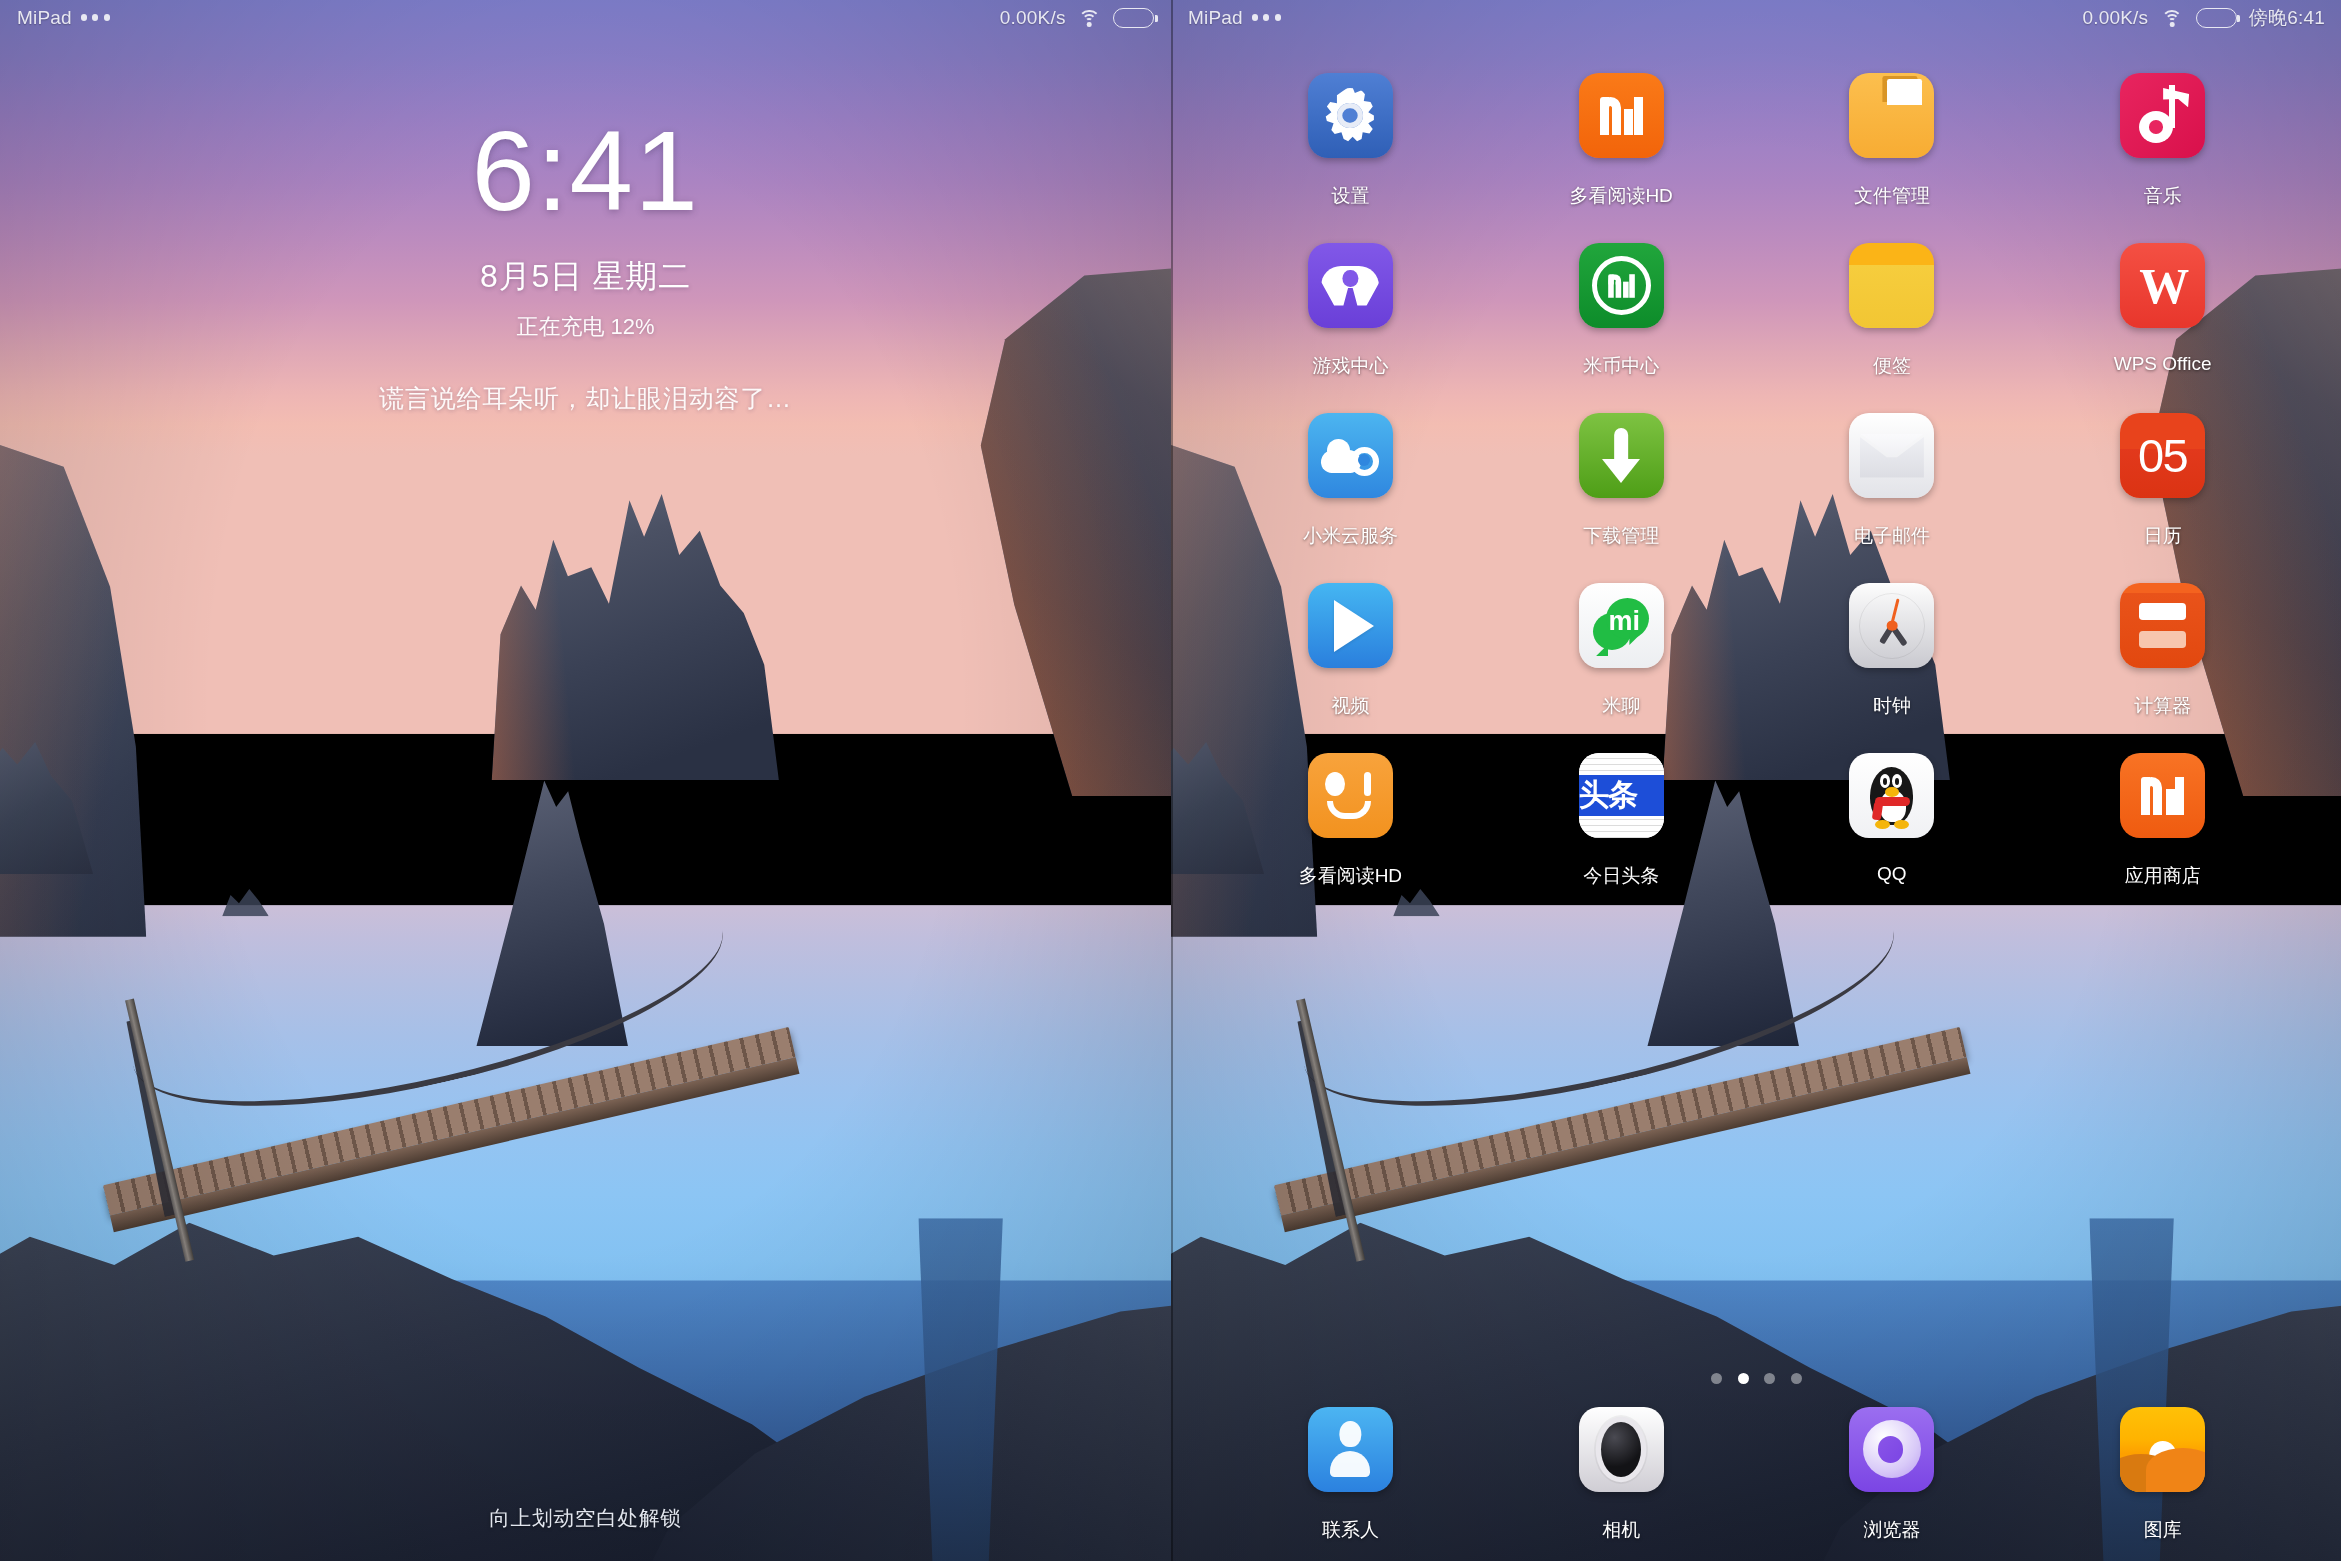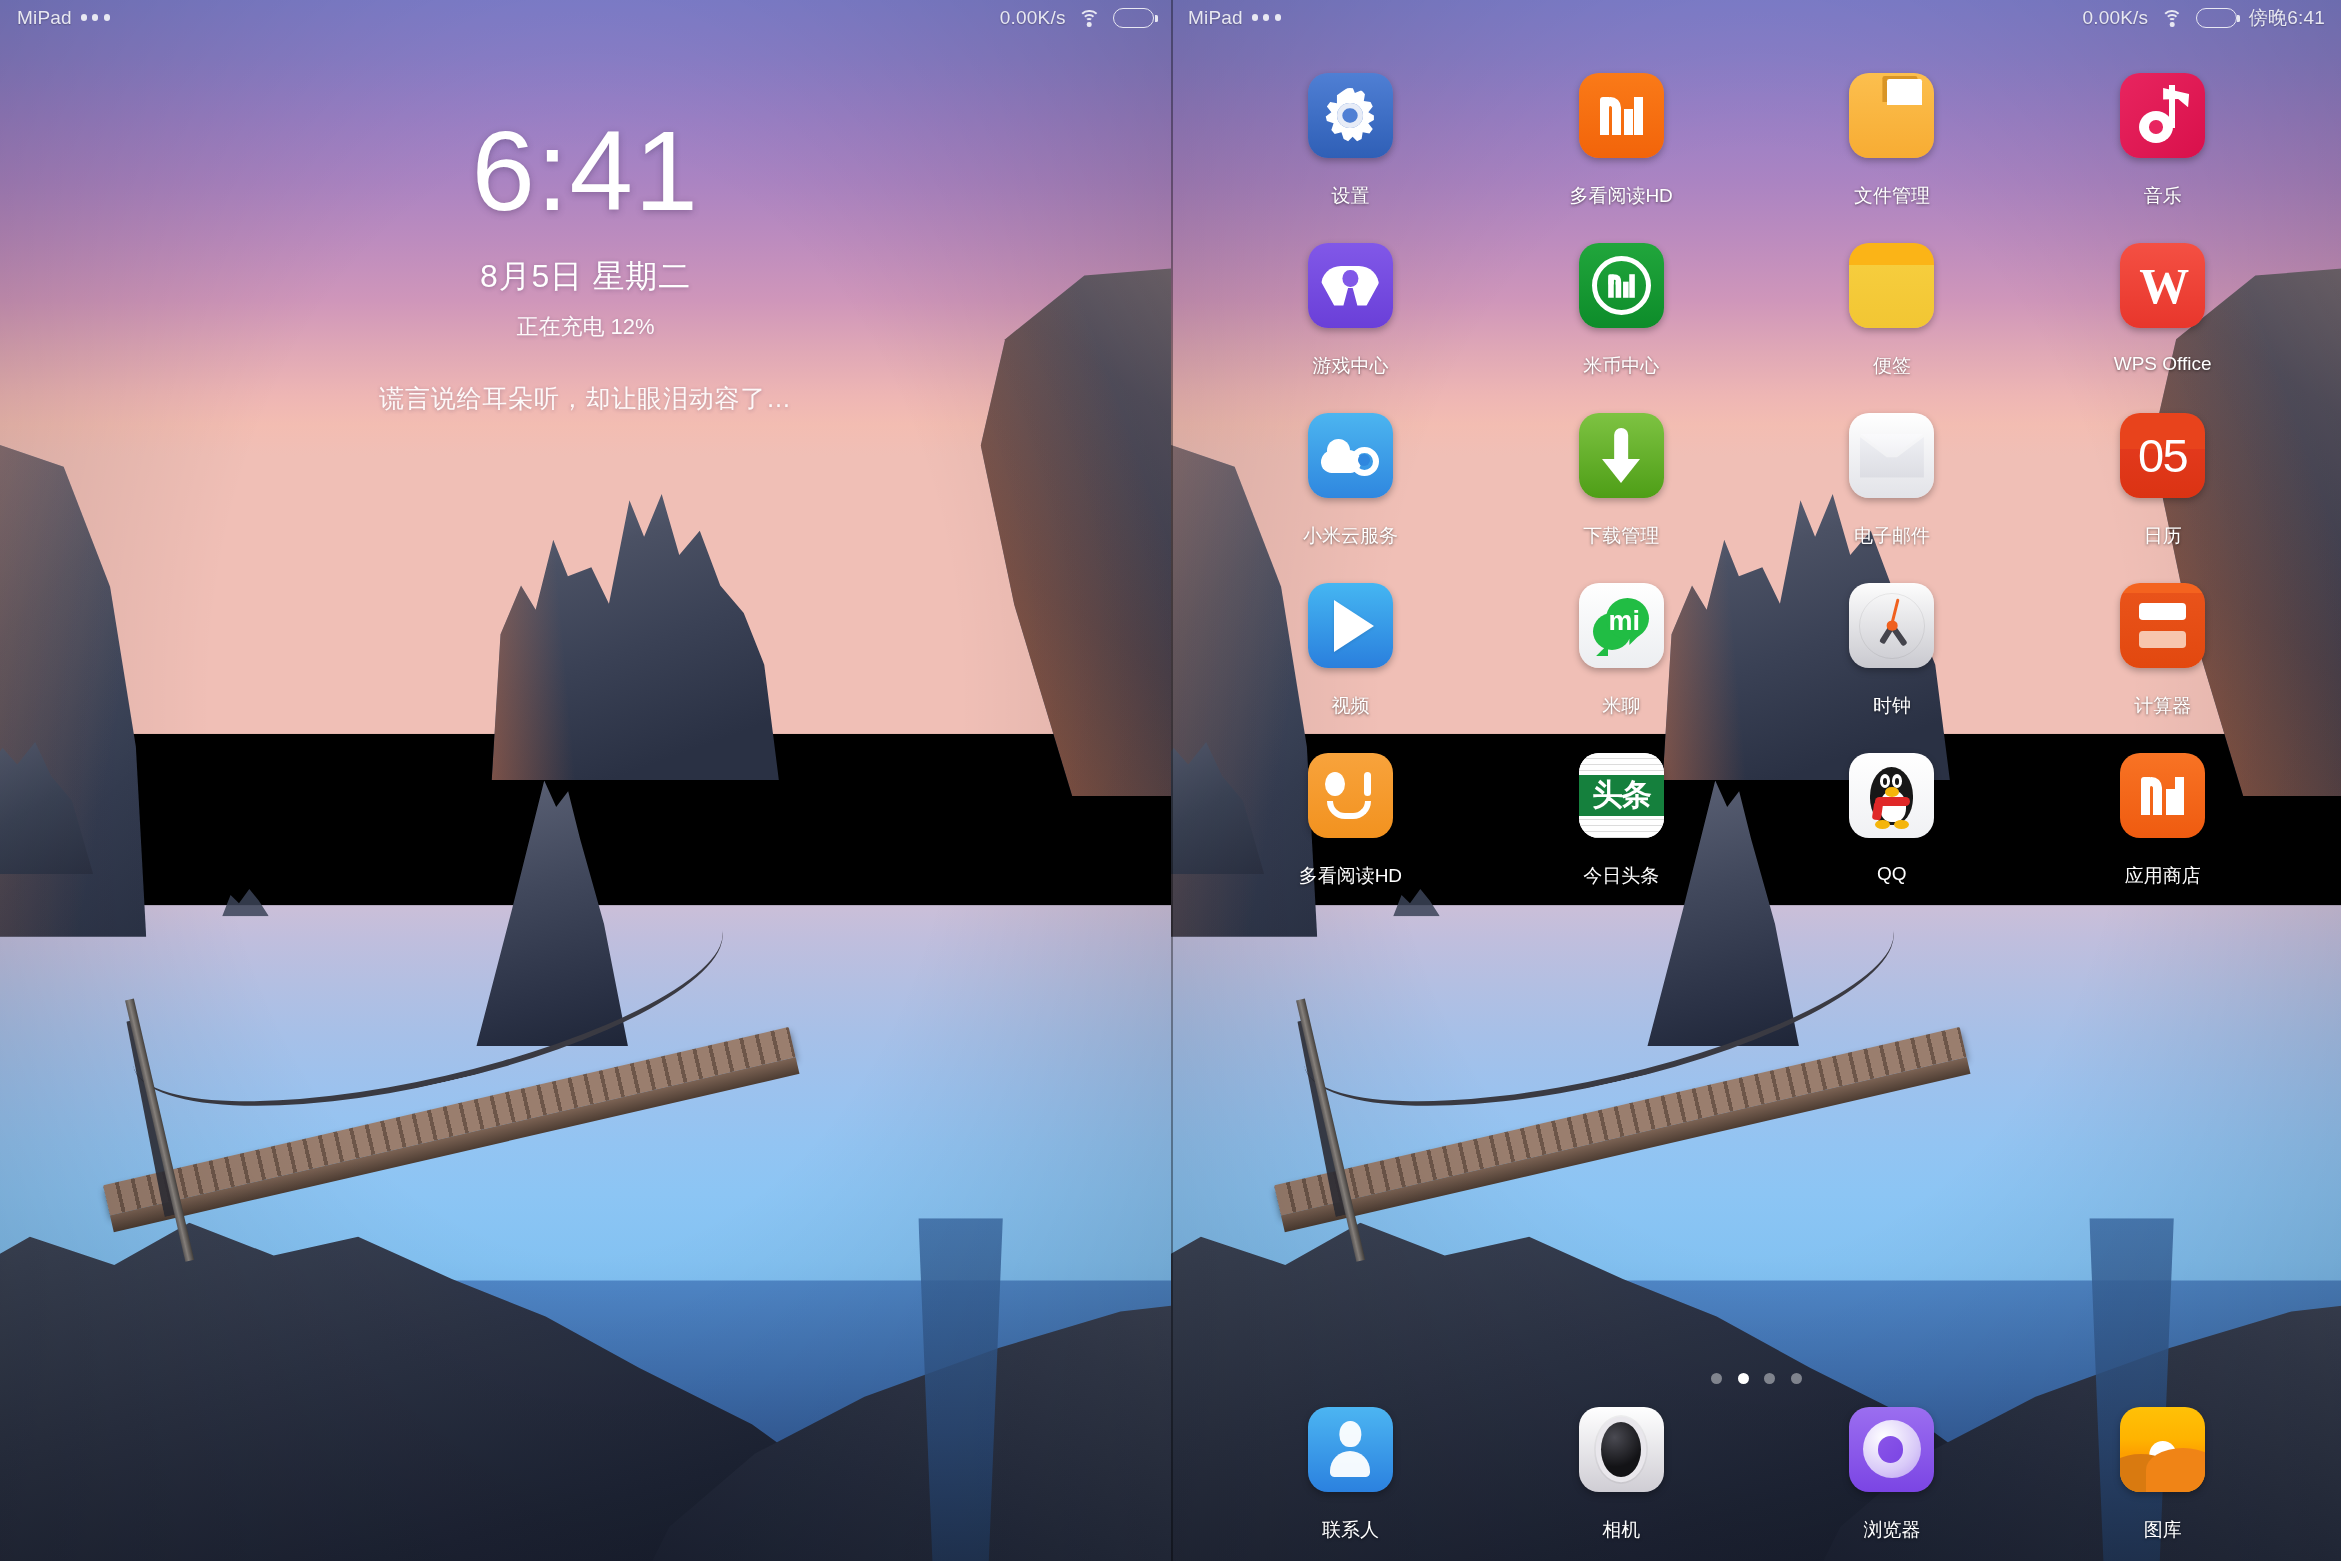--- a/index.html
+++ b/index.html
@@ -365,21 +365,21 @@
   .smiley .e1{ position:absolute; left:1.5px; top:0; width:20px; height:24.4px;
     border-radius:50%; background:#fff; }
   .smiley .e2{ position:absolute; right:6.1px; top:0; width:6.9px; height:24.4px;
     border-radius:3.8px; background:#fff; }
   .smiley .m{ position:absolute; left:3px; bottom:0; width:44px; height:18.3px;
     border:6.1px solid #fff; border-top:0; border-radius:0 0 26px 26px; box-sizing:border-box; }
   .i-toutiao{ background:#fff; position:relative; }
   .tt-paper{ position:absolute; inset:0;
     background:repeating-linear-gradient(to bottom,#fff 0 4.6px,#dcdcdc 4.6px 6.1px); }
   .tt-band{ position:absolute; left:0; top:26%; width:100%; height:48%;
-    background:#15803d; display:flex; align-items:center; justify-content:center; }
+    background:#1d4ed8; display:flex; align-items:center; }
   .tt-band span{ color:#fff; font-size:30.5px; font-weight:700; letter-spacing:-1.5px; }
   .i-qq{ background:linear-gradient(to bottom,#ffffff,#f0f1f4); }
   .peng{ width:49px; height:64px; position:relative; }
   .peng .body{ position:absolute; left:3px; top:3px; width:43px; height:58px;
     background:#171717; border-radius:50% 50% 46% 46%; }
   .peng .belly{ position:absolute; left:12.2px; top:26px; width:26px; height:32px;
     background:#fff; border-radius:50% 50% 42% 42%; }
   .peng .eyeL{ position:absolute; left:12.2px; top:10.7px; width:10px; height:13.7px;
     background:#fff; border-radius:50%; }
   .peng .eyeR{ position:absolute; left:25px; top:10.7px; width:10px; height:13.7px;
@@ -473,20 +473,21 @@
       </div>
     </div>
 
     <div class="lock-center">
       <div class="lock-time">6:41</div>
       <div class="lock-date">8月5日 星期二</div>
       <div class="lock-batt">正在充电 12%</div>
       <div class="lock-quote">谎言说给耳朵听，却让眼泪动容了…</div>
     </div>
 
+    <div class="lock-hint">向上划动空白处解锁</div>
   </div>
 
   <div class="divider"></div>
 
   <div class="panel">
     <div class="wall">
       <div class="sky"></div>
       <div class="sea"></div>
       <div class="sea2"></div>
       <div class="cliff-l"></div>

